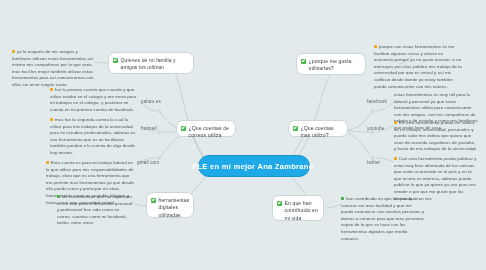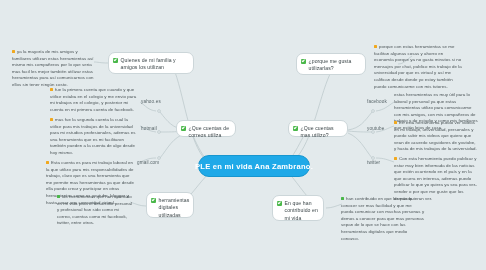--- a/index.html
+++ b/index.html
@@ -169,21 +169,21 @@
     <path d="M 376 132 C 384 131 388 128 394 126"></path>
     <path d="M 376 158 C 384 158 388 160 394 162"></path>
 
     <path d="M 398 64 C 404 64 406 60 412 56"></path>
 
     <path d="M 146 206 C 140 206 136 204 130 202"></path>
 
     <path d="M 326 208 C 332 208 336 206 342 204"></path>
   </svg>
 
-  <div class="root-node" style="left:198px; top:155px; width:112px; height:22px;">PLE en mi vida Ana Zambrano.</div>
+  <div class="root-node" style="left:198px; top:155px; width:112px; height:22px;">PLE en mi mejor Ana Zambrano.</div>
 
   <div class="topic-node" style="left:108px; top:52px; width:86px; height:22px;">
     <span class="chk"></span>
     <span class="topic-text">Quienes de mi familia y amigos los utilizan</span>
   </div>
 
   <div class="note" style="left:12px; top:49px; width:82px;">
     <span class="bullet"></span><span>ya la mayoría de mis amigos y familiares utilizan estas herramientas así mismo mis compañeros por lo que seria mas facil les mejor también utilizar estas herramientas para así comunicarnos con ellos sin tener ningún costo.</span>
   </div>
 

